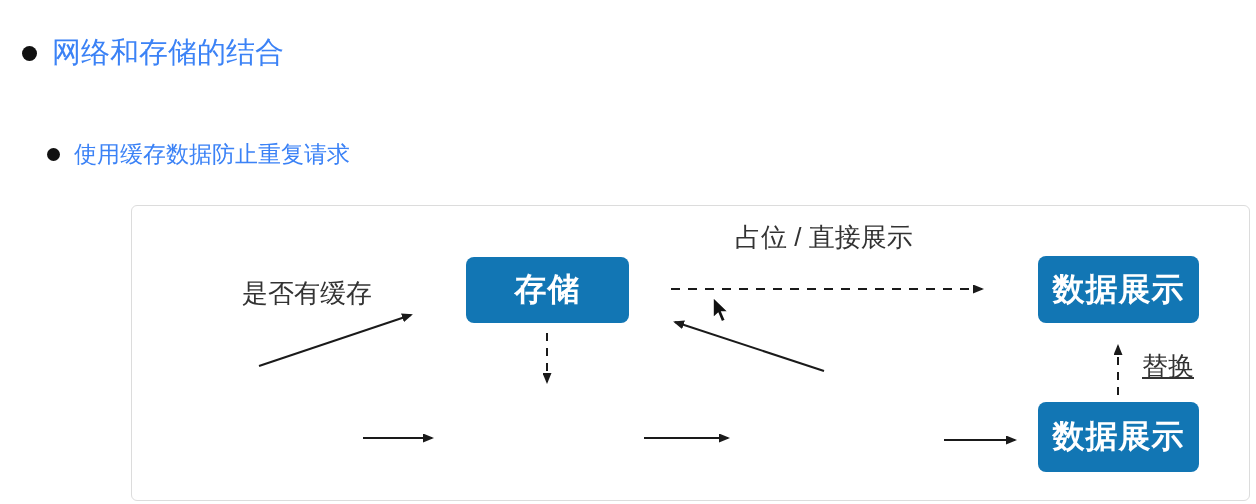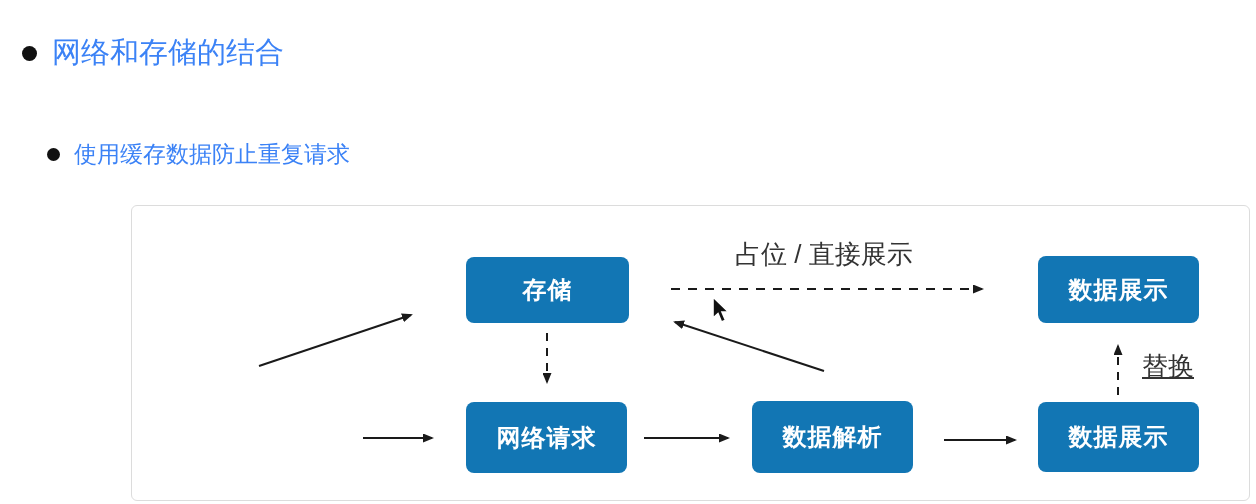--- a/index.html
+++ b/index.html
@@ -47,39 +47,39 @@
     background: #ffffff;
   }
   .node {
     position: absolute;
     background: var(--node-bg, #1276b4);
     color: var(--node-text, #ffffff);
     border-radius: 8px;
     display: flex;
     align-items: center;
     justify-content: center;
-    font-size: 24px;
+    font-size: 32px;
     font-weight: bold;
     letter-spacing: 1px;
   }
   .node-storage        { left: 334px; top: 51px;  width: 163px; height: 66px; }
   .node-display-top    { left: 906px; top: 50px;  width: 161px; height: 67px; }
   .node-request-data   { left: 47px;  top: 196px; width: 165px; height: 72px; }
   .node-network-request{ left: 334px; top: 196px; width: 161px; height: 71px; }
   .node-data-parse     { left: 620px; top: 195px; width: 161px; height: 72px; }
   .node-display-bottom { left: 906px; top: 196px; width: 161px; height: 70px; }
 
   .edge-label {
     position: absolute;
     color: #333333;
     font-size: 26px;
     white-space: nowrap;
   }
   .label-has-cache   { left: 110px; top: 70px; }
-  .label-placeholder { left: 603px; top: 31px; }
+  .label-placeholder { left: 603px; top: 14px; }
   .label-replace     { left: 1010px; top: 143px; text-decoration: underline; }
 
   .arrows {
     position: absolute;
     left: 0; top: 0;
     width: 1117px;
     height: 294px;
     pointer-events: none;
   }
   .cursor {
@@ -120,24 +120,23 @@
       <line x1="127" y1="160" x2="279" y2="109" stroke="#1a1a1a" stroke-width="2" marker-end="url(#ah)"></line>
       <line x1="692" y1="165" x2="543" y2="116" stroke="#1a1a1a" stroke-width="2" marker-end="url(#ah)"></line>
 
       <line x1="415" y1="127" x2="415" y2="176" stroke="#1a1a1a" stroke-width="2" stroke-dasharray="8 7" marker-end="url(#ah)"></line>
       <line x1="539" y1="83" x2="850" y2="83" stroke="#1a1a1a" stroke-width="2" stroke-dasharray="9 8" marker-end="url(#ah)"></line>
       <line x1="986" y1="189" x2="986" y2="140" stroke="#1a1a1a" stroke-width="2" stroke-dasharray="8 7" marker-end="url(#ah)"></line>
     </svg>
 
     <div class="node node-storage">存储</div>
     <div class="node node-display-top">数据展示</div>
-    <div class="node node-network-request">网络请求</div>
-    <div class="node node-data-parse">数据解析</div>
     <div class="node node-display-bottom">数据展示</div>
 
+    <div class="edge-label label-has-cache">是否有缓存</div>
     <div class="edge-label label-placeholder">占位 / 直接展示</div>
     <div class="edge-label label-replace">替换</div>
   </div>
 
   <svg class="cursor" viewBox="0 0 22 30" xmlns="http://www.w3.org/2000/svg">
     <path d="M2,1 L2,22 L7,17.5 L10.5,26 L14.5,24.2 L11,16 L17.5,16 Z" fill="#111111" stroke="#ffffff" stroke-width="1.6"></path>
   </svg>
 
 </div>
 

